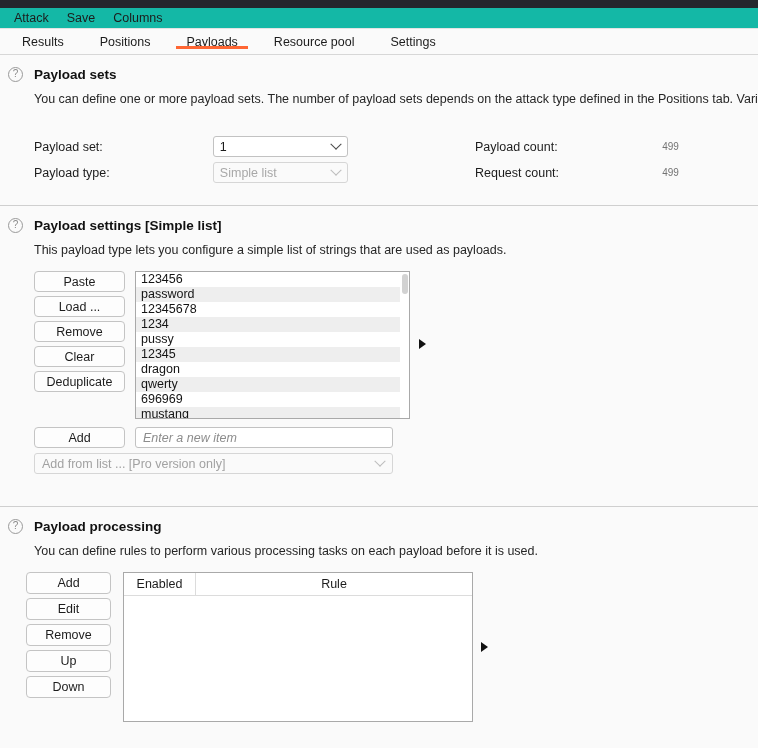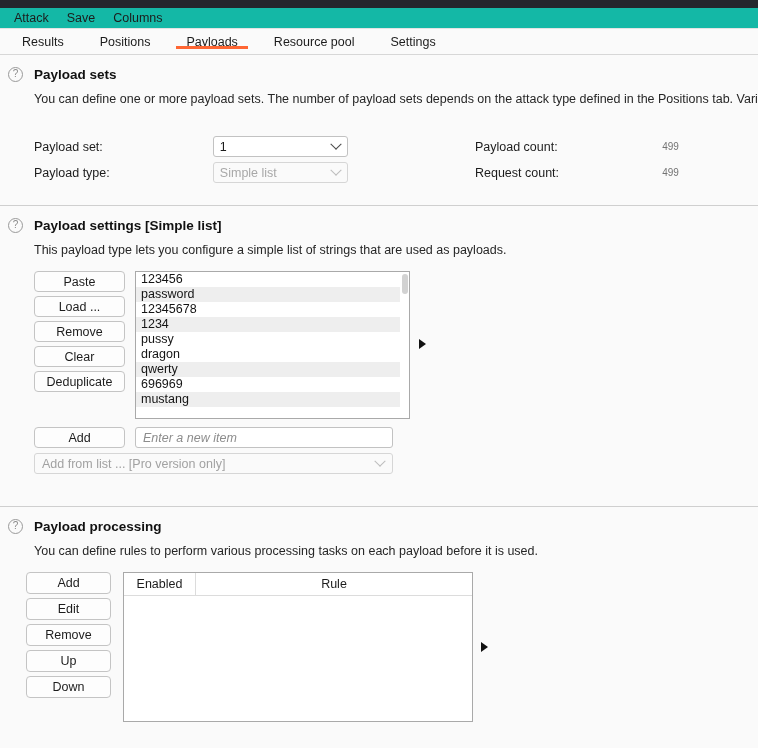--- a/index.html
+++ b/index.html
@@ -405,20 +405,21 @@
         <button class="btn">Deduplicate</button>
       </div>
 
       <div class="list-box">
         <div class="list-inner" id="payload-list-inner">
             <div class="list-row">123456</div>
             <div class="list-row alt">password</div>
             <div class="list-row">12345678</div>
             <div class="list-row alt">1234</div>
             <div class="list-row">pussy</div>
+            <div class="list-row alt">12345</div>
             <div class="list-row">dragon</div>
             <div class="list-row alt">qwerty</div>
             <div class="list-row">696969</div>
             <div class="list-row alt">mustang</div>
           </div>
         <div class="vscroll">
           <div class="vthumb"></div>
         </div>
       </div>
 

